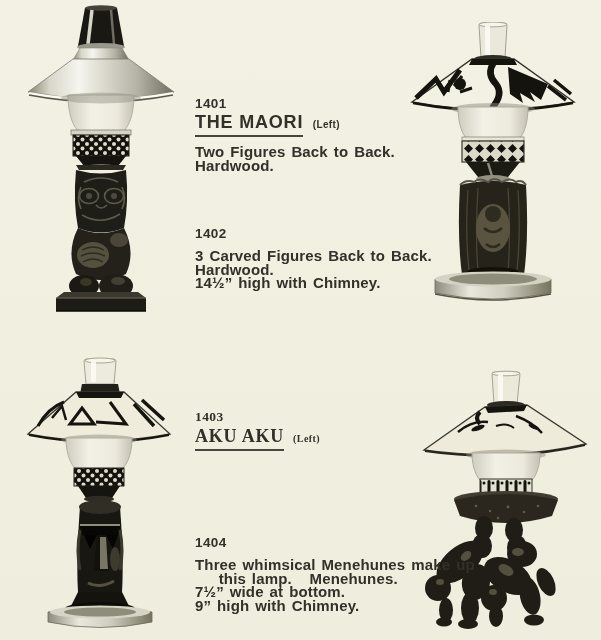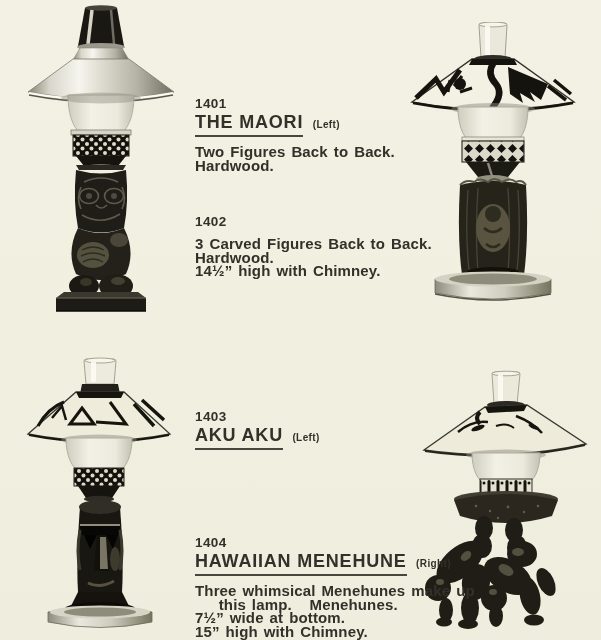--- a/index.html
+++ b/index.html
@@ -304,44 +304,40 @@
     <div class="title-row">
       <span class="title">THE MAORI</span>
       <span class="side">(Left)</span>
     </div>
     <div class="desc">
       <div class="dline">Two Figures Back to Back.</div>
       <div class="dline">Hardwood.</div>
     </div>
   </div>
 
-  <div class="entry" style="top:214px;">
+  <div class="entry" style="top:226px;">
     <div class="num">1402</div>
     <div class="desc">
       <div class="dline">3 Carved Figures Back to Back.</div>
       <div class="dline">Hardwood.</div>
       <div class="dline">14½” high with Chimney.</div>
     </div>
   </div>
 
-  <div class="entry" style="top:409px;">
+  <div class="entry" style="top:409px;font-family:Liberation Serif, serif;">
     <div class="num">1403</div>
     <div class="title-row">
       <span class="title">AKU AKU</span>
       <span class="side">(Left)</span>
     </div>
   </div>
 
   <div class="entry" style="top:535px;">
     <div class="num">1404</div>
-    <div class="title-row">
-      <span class="title">HAWAIIAN MENEHUNE</span>
-      <span class="side">(Right)</span>
-    </div>
     <div class="desc">
       <div class="dline">Three whimsical Menehunes make up</div>
       <div class="dline">    this lamp.   Menehunes.</div>
       <div class="dline">7½” wide at bottom.</div>
-      <div class="dline">15” high with Chimney.</div>
+      <div class="dline">9” high with Chimney.</div>
     </div>
   </div>
 
 </div>
 
 </body></html>

